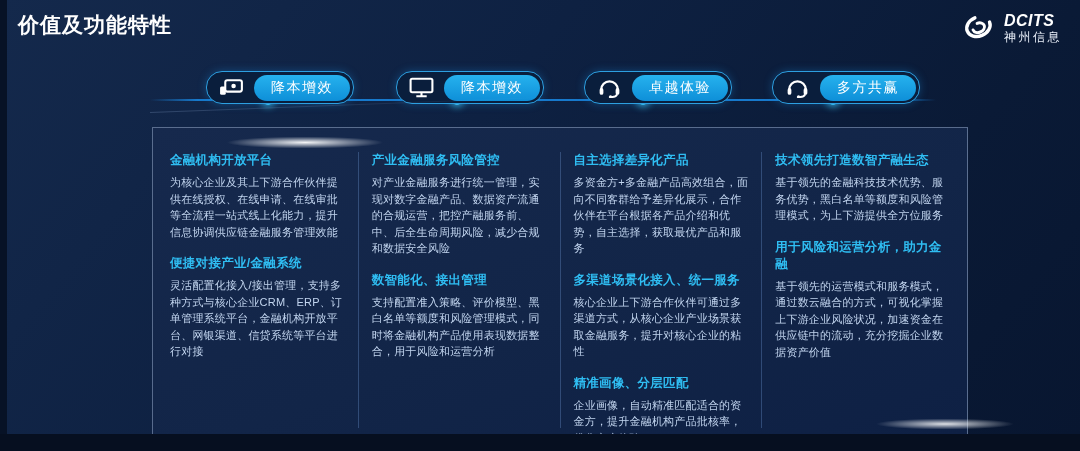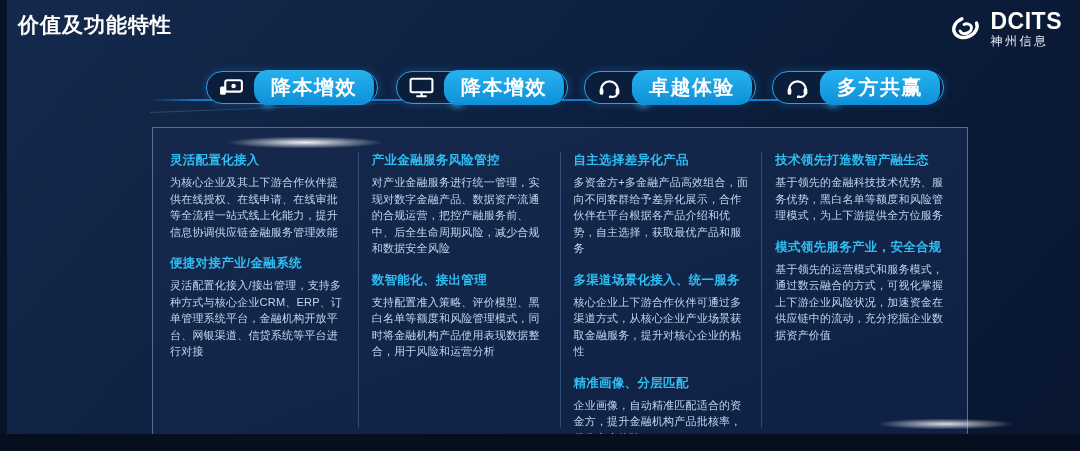--- a/index.html
+++ b/index.html
@@ -7,31 +7,31 @@
     position:relative; width:1080px; height:434px; overflow:hidden;
     font-family:"Liberation Sans","DejaVu Sans",sans-serif;
     background:linear-gradient(130deg,#14294c 0%,#0e2142 40%,#0a1a36 75%,#081630 100%);
   }
   .left-edge{position:absolute;left:0;top:0;width:7px;height:451px;background:#071226;}
   
   .page-title{position:absolute;left:18px;top:11px;font-size:21px;font-weight:700;color:#ffffff;letter-spacing:1px;}
   .logo{position:absolute;right:18px;top:10px;display:flex;align-items:center;gap:7px;}
   .logo .swirl{width:36px;height:36px;}
   .logo .wordmark{display:flex;flex-direction:column;line-height:1;}
-  .logo .brand{font-size:23px;font-weight:700;color:#ffffff;letter-spacing:.5px;}
+  .logo .brand{font-size:16px;font-weight:700;color:#ffffff;font-style:italic;letter-spacing:.5px;}
   .logo .brand-cn{font-size:12px;color:#e8eef8;letter-spacing:2.5px;margin-top:2px;}
   
   .feature-line{position:absolute;left:150px;top:99px;width:786px;height:2px;
     background:linear-gradient(90deg,rgba(23,121,204,0),#1779cc 6%,#1779cc 94%,rgba(23,121,204,0));}
   .feature-group{position:absolute;top:71px;display:inline-flex;align-items:center;
     height:29px;border:1px solid #2d9fe0;border-radius:16px;background:#0a1e3c;
     padding:1px 3px 1px 11px;box-shadow:0 0 8px rgba(30,140,220,.35);}
   .feature-icon{width:27px;height:21px;margin-right:9px;flex:0 0 auto;}
   .feature-label{background:linear-gradient(180deg,#26b2ee,#0e8fd8);border-radius:14px;
-    padding:4px 17px;font-size:20px;font-weight:700;color:#ffffff;letter-spacing:1.5px;white-space:nowrap;}
+    padding:4px 17px;font-size:14px;font-weight:400;color:#ffffff;letter-spacing:1.5px;white-space:nowrap;}
   .node-dot{position:absolute;top:95px;width:10px;height:10px;border-radius:50%;
     background:#3fc6f4;box-shadow:0 0 7px 2px rgba(63,198,244,.75);}
   
   .panel{position:absolute;left:152px;top:127px;width:816px;height:312px;
     border:1px solid rgba(150,170,200,.55);
     background:linear-gradient(160deg,#16294d 0%,#122548 55%,#0e2044 100%);
     display:flex;box-sizing:border-box;padding:24px 4px 10px 4px;}
   .panel .col{flex:1;padding:0 13px;box-sizing:border-box;}
   .panel .col.divided{border-right:1px solid rgba(110,150,210,.35);}
   .block{margin-bottom:15px;}
@@ -107,21 +107,21 @@
       <rect x="18.9" y="10.5" width="3.6" height="6.5" rx="1.8" fill="#ffffff"></rect>
       <path d="M20.5 16.5 a5.5 4.5 0 0 1 -5.5 2.6" fill="none" stroke="#ffffff" stroke-width="1.8"></path>
       <circle cx="14" cy="19" r="1.6" fill="#ffffff"></circle>
     </svg>
     <span class="feature-label">多方共赢</span>
   </div>
 
   <div class="panel">
     <div class="col divided">
       <div class="block">
-        <div class="block-heading">灵活配置化接入</div>
+        <div class="block-heading">金融机构开放平台</div>
         <div class="block-body">为核心企业及其上下游合作伙伴提供在线授权、在线申请、在线审批等全流程一站式线上化能力，提升信息协调供应链金融服务管理效能</div>
       </div>
       <div class="block">
       </div>
       <div class="block">
         <div class="block-heading">便捷对接产业/金融系统</div>
         <div class="block-body">灵活配置化接入/接出管理，支持多种方式与核心企业CRM、ERP、订单管理系统平台，金融机构开放平台、网银渠道、信贷系统等平台进行对接</div>
       </div>
     </div>
 
@@ -151,21 +151,21 @@
       </div>
 
     </div>
 
     <div class="col">
       <div class="block">
         <div class="block-heading">技术领先打造数智产融生态</div>
         <div class="block-body">基于领先的金融科技技术优势、服务优势，黑白名单等额度和风险管理模式，为上下游提供全方位服务</div>
       </div>
       <div class="block">
-        <div class="block-heading">模式领先服务产业，安全合规</div>
+        <div class="block-heading">用于风险和运营分析，助力金融</div>
         <div class="block-body">基于领先的运营模式和服务模式，通过数云融合的方式，可视化掌握上下游企业风险状况，加速资金在供应链中的流动，充分挖掘企业数据资产价值</div>
       </div>
     </div>
   </div>
 
   <div class="glow glow-top"></div>
   <div class="glow glow-bottom"></div>
   <div class="beam"></div>
 </div>
 

